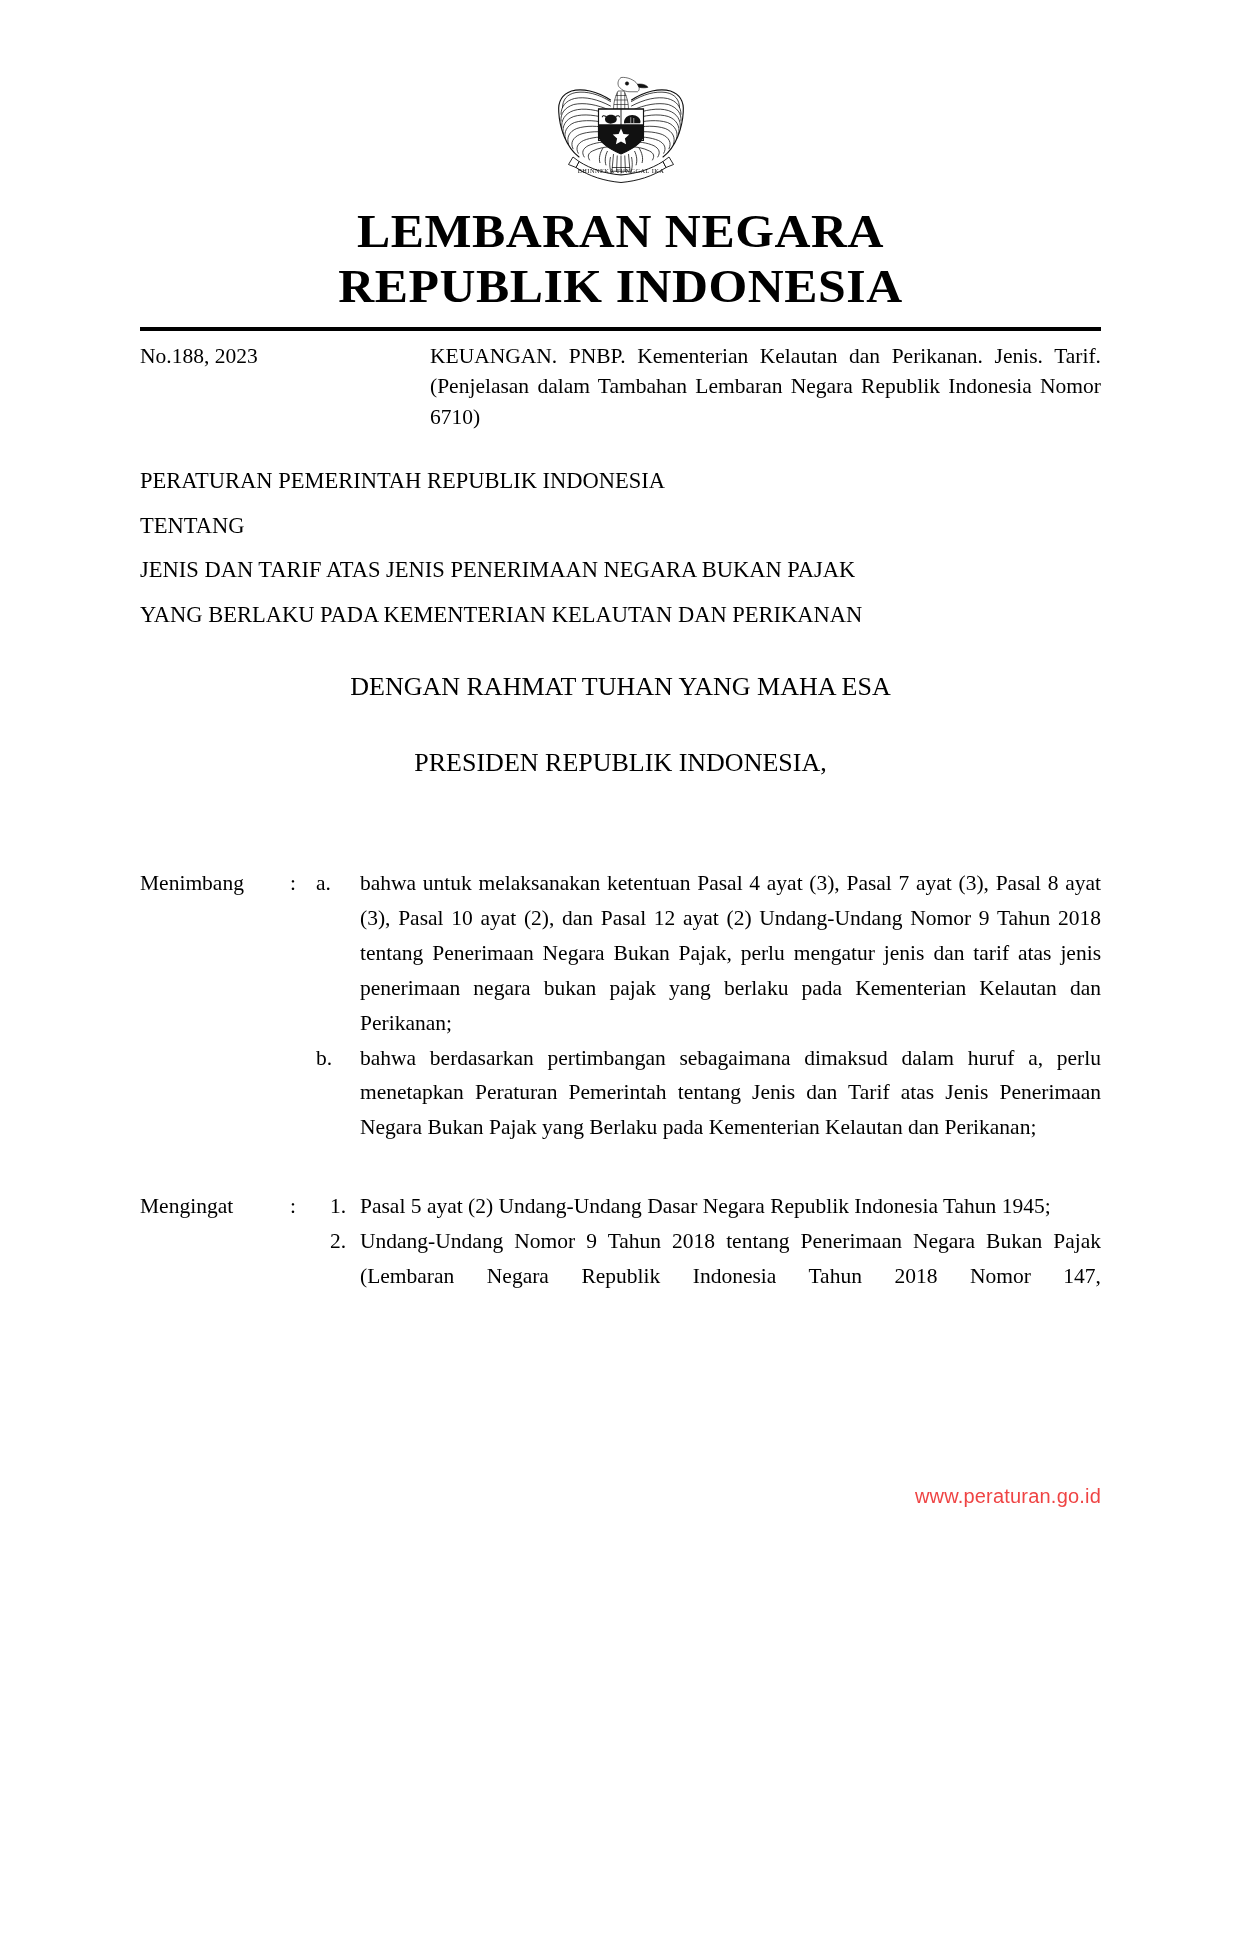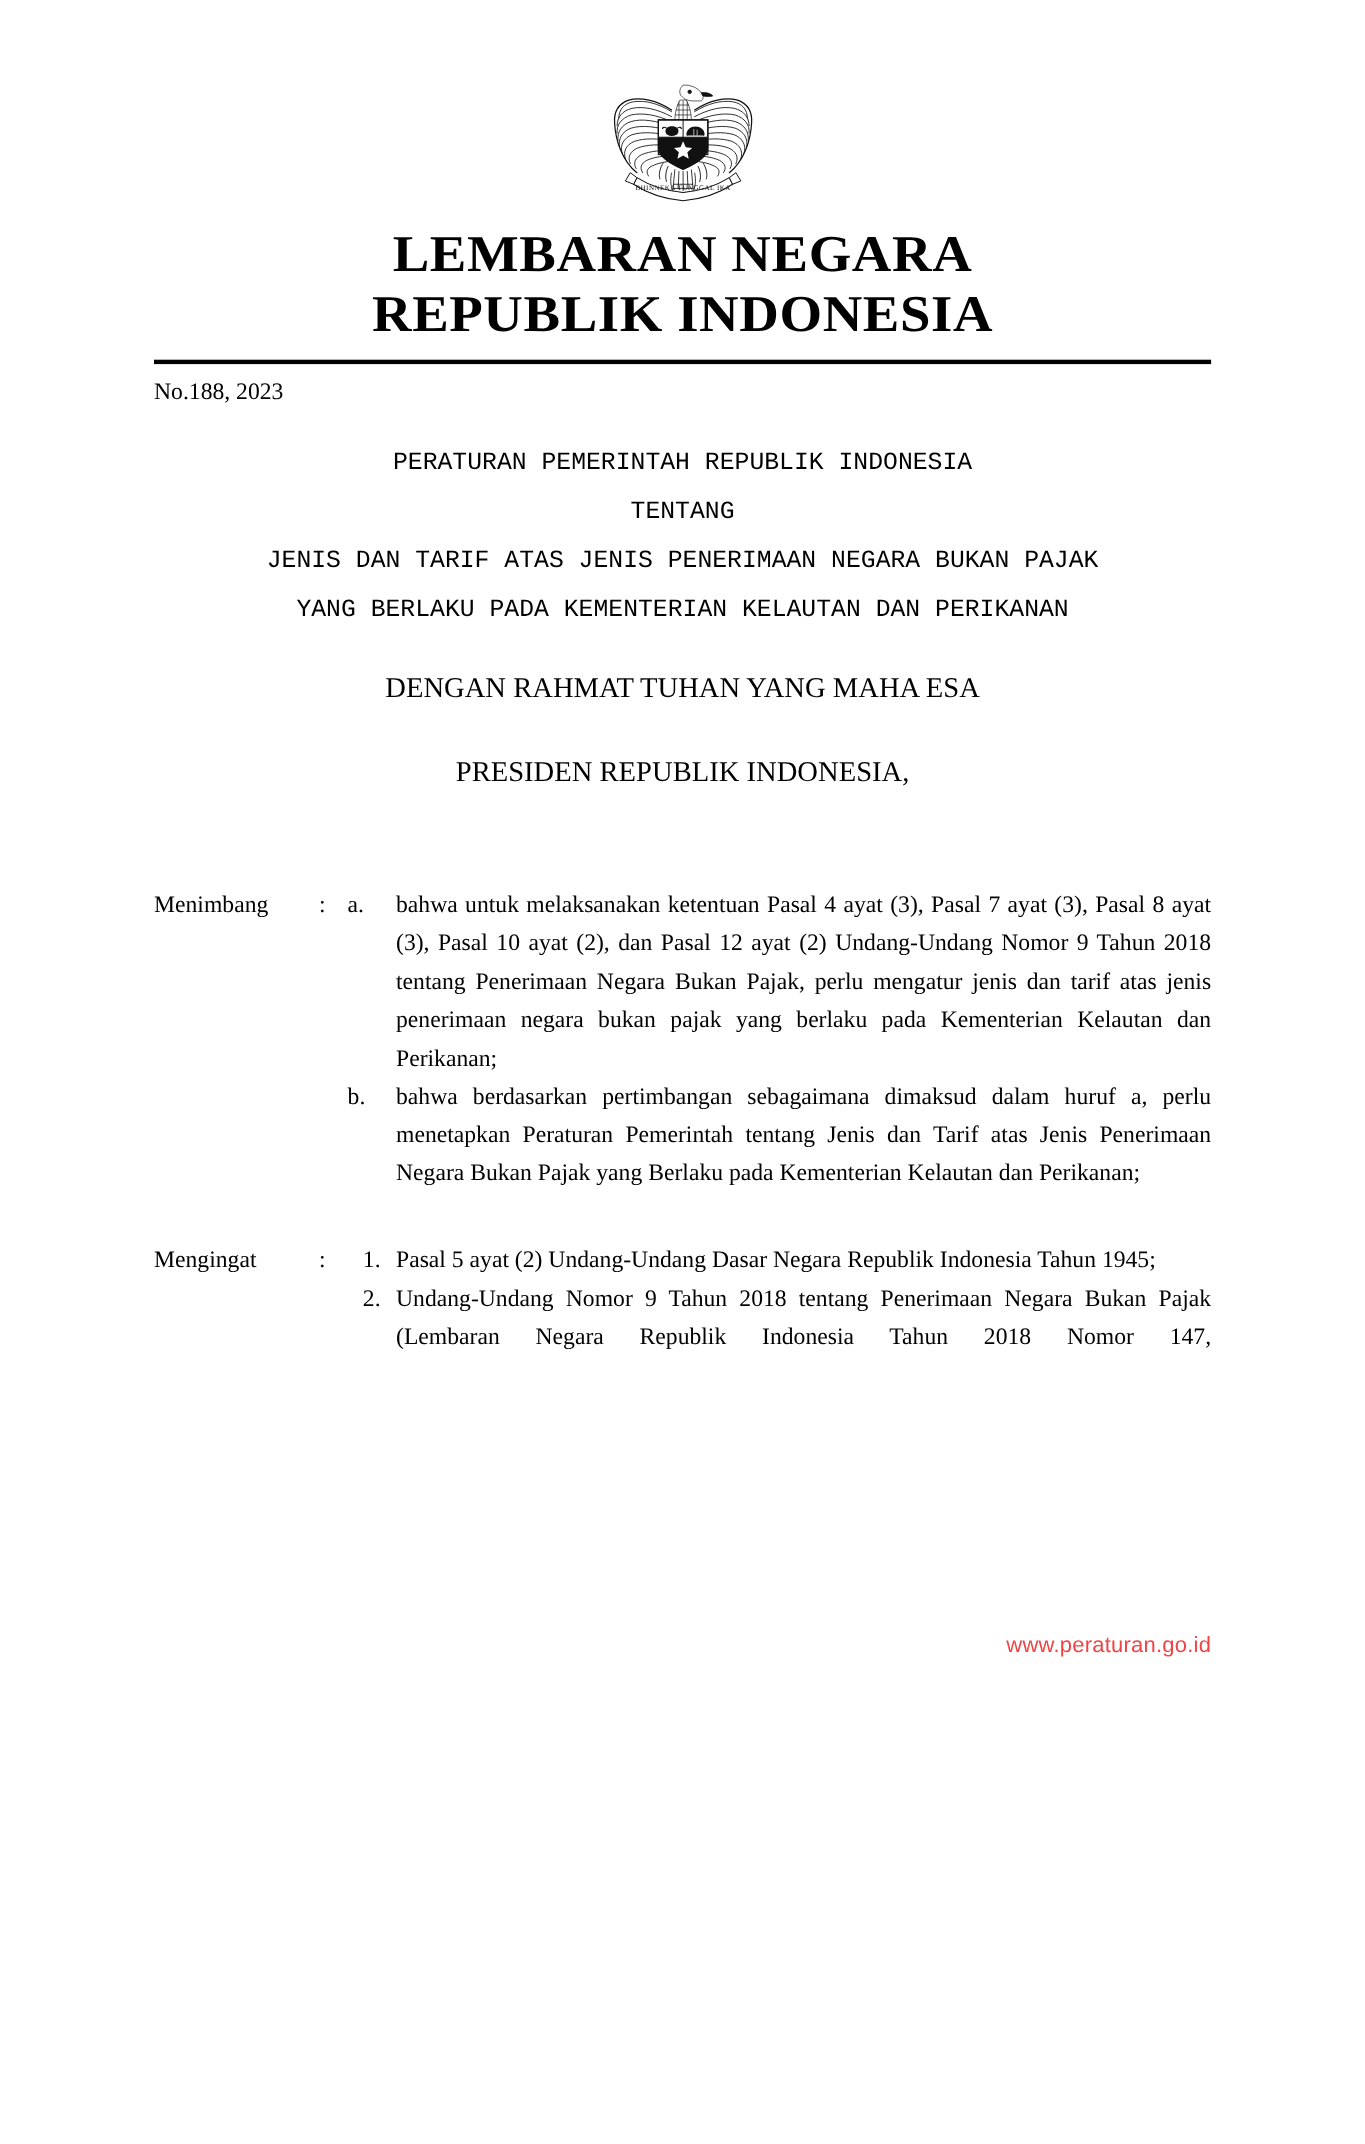--- a/index.html
+++ b/index.html
@@ -75,25 +75,24 @@
   }
   .meta-subject {
     flex: 1 1 auto;
     text-align: justify;
     text-align-last: left;
     hyphens: none;
   }
 
   
   .title-block {
-    text-align: center;
+    text-align: left;
     margin-top: 38px;
     font-size: 22.5px;
     line-height: 1;
-    font-family: Liberation Mono, monospace;
   }
   .title-block .tl {
     display: block;
     margin-bottom: 22px;
     white-space: nowrap;
   }
   .title-block .tl:last-child { margin-bottom: 0; }
 
   .spacer-lg { height: 46px; }
 
@@ -255,20 +254,21 @@
 
   <div class="masthead">
     <span class="mh-line">LEMBARAN NEGARA</span>
     <span class="mh-line">REPUBLIK INDONESIA</span>
   </div>
 
   <div class="rule"></div>
 
   <div class="meta-row">
     <div class="meta-no">No.188, 2023</div>
+    <div class="meta-subject">KEUANGAN. PNBP. Kementerian Kelautan dan Perikanan. Jenis. Tarif. (Penjelasan dalam Tambahan Lembaran Negara Republik Indonesia Nomor 6710)</div>
   </div>
 
   <div class="title-block">
     <span class="tl">PERATURAN PEMERINTAH REPUBLIK INDONESIA</span>
     <span class="tl">TENTANG</span>
     <span class="tl">JENIS DAN TARIF ATAS JENIS PENERIMAAN NEGARA BUKAN PAJAK</span>
     <span class="tl">YANG BERLAKU PADA KEMENTERIAN KELAUTAN DAN PERIKANAN</span>
   </div>
 
   <div class="spacer-lg"></div>

